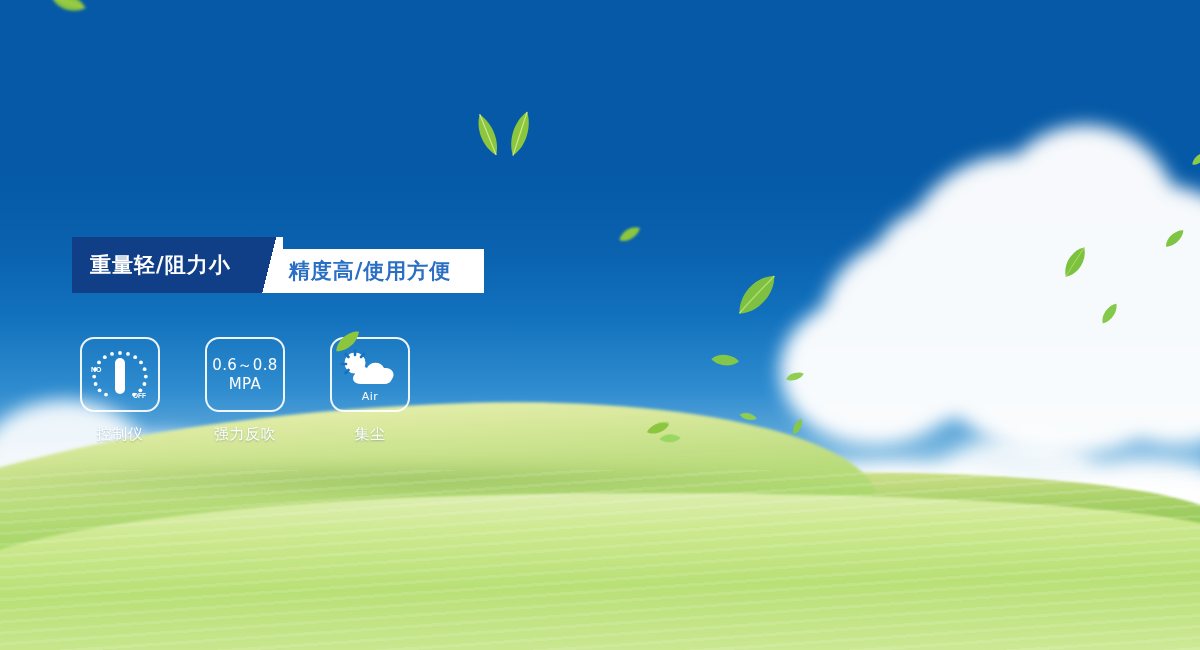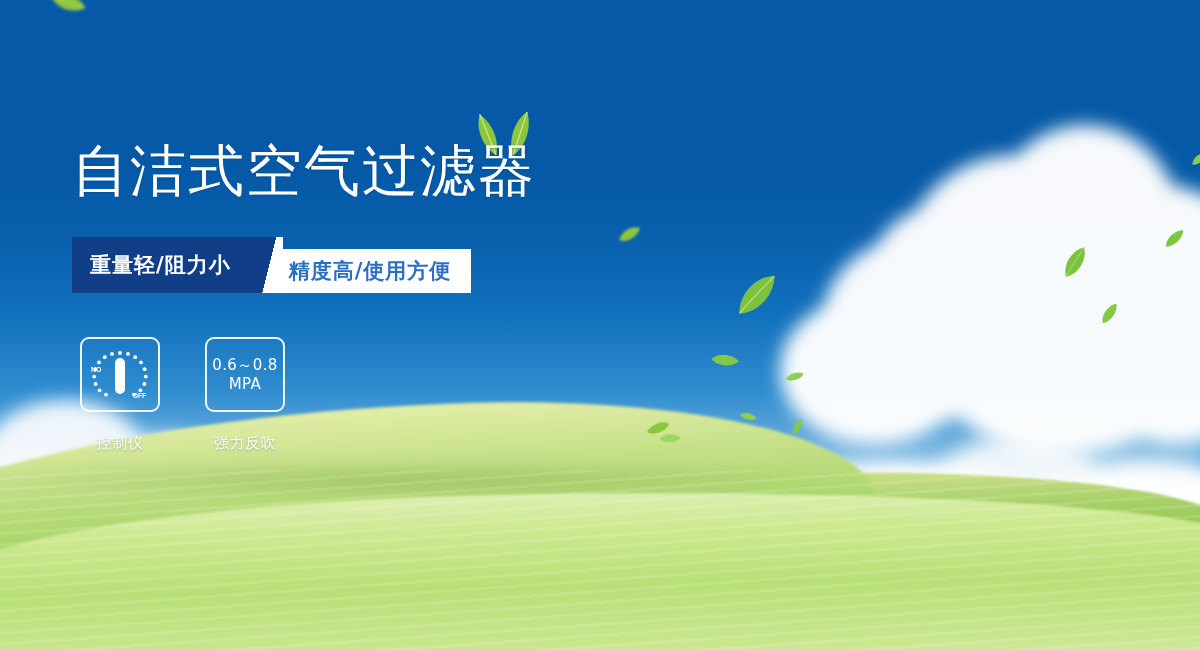--- a/index.html
+++ b/index.html
@@ -96,39 +96,39 @@
     position:absolute;left:72px;top:237px;height:56px;display:flex;align-items:stretch;
   }
   .tag-left{
     background:#103f87;color:#ffffff;display:flex;align-items:center;
     padding:0 26px 0 18px;font-size:21px;letter-spacing:1px;font-weight:600;
     font-family:"DejaVu Sans","Liberation Sans",sans-serif;
   }
   .tag-sep{width:26px;background:linear-gradient(104deg,#103f87 0 48%,#ffffff 48% 100%);}
   .tag-right{
     background:#ffffff;color:#2a6fc4;display:flex;align-items:center;
-    padding:0 20px 0 6px;font-size:21px;letter-spacing:1px;font-weight:600;
+    padding:0 33px 0 6px;font-size:21px;letter-spacing:1px;font-weight:600;
     font-family:"DejaVu Sans","Liberation Sans",sans-serif;
     margin-top:12px;
   }
 
   .features{position:absolute;left:80px;top:337px;display:flex;gap:45px;}
   .feature{width:80px;display:flex;flex-direction:column;align-items:center;}
   .fbox{
-    width:80px;height:75px;border:2px solid rgba(255,255,255,.92);border-radius:9px;
+    width:80px;height:75px;border:2px solid rgba(255,255,255,.92);border-radius:14px;
     display:flex;flex-direction:column;align-items:center;justify-content:center;
     box-sizing:border-box;
   }
   .fbox-txt{
     color:#fff;font-size:15px;line-height:1.25;text-align:center;letter-spacing:.4px;
     font-family:"DejaVu Sans","Liberation Sans",sans-serif;
   }
   .fbox-txt.small{font-size:14.5px;}
   .flabel{
-    margin-top:22px;color:#ffffff;font-size:15px;white-space:nowrap;letter-spacing:.6px;
+    margin-top:13px;color:#ffffff;font-size:15px;white-space:nowrap;letter-spacing:.6px;
     text-shadow:0 1px 2px rgba(0,50,100,.3);
     font-family:"DejaVu Sans","Liberation Sans",sans-serif;
   }
   .feature:nth-child(4) .flabel{font-size:14.5px;}
 </style>
 </head>
 <body>
 
 <div class="banner">
 
@@ -276,21 +276,20 @@
           <path d="M12 1 C12 16 12 32 12 45" stroke="#cde98b" stroke-width="1.2" fill="none"></path>
         </svg>
     </div>
     <div class="leaf" style="left:510px;top:110px;transform:rotate(18deg);">
       <svg width="22" height="48" viewBox="0 0 22 48">
           <path d="M10 1 C19 14 20 34 10 47 C1 35 0 14 10 1 Z" fill="#8cc63e"></path>
           <path d="M10 1 C10 16 10 33 10 47" stroke="#cde98b" stroke-width="1.2" fill="none"></path>
         </svg>
     </div>
 
-    <div class="title">自洁式空气过滤器</div>
 
     <div class="tagline">
       <div class="tag-left">重量轻/阻力小</div>
       <div class="tag-sep"></div>
       <div class="tag-right">精度高/使用方便</div>
     </div>
 
     <div class="features">
 
       <div class="feature">
@@ -326,20 +325,44 @@
       <div class="feature">
         <div class="fbox">
           <div class="fbox-txt">0.6～0.8</div>
           <div class="fbox-txt">MPA</div>
         </div>
         <div class="flabel">强力反吹</div>
       </div>
 
 
 
+      <div class="feature">
+        <div class="fbox" style="position:relative;">
+          <div class="leaf" style="left:-4px;top:-6px;transform:rotate(-32deg) scale(.78);z-index:3;">
+            <svg width="40" height="18" viewBox="0 0 40 18">
+                <path d="M1 11 C10 -2 30 -2 39 5 C30 17 10 18 1 11 Z" fill="#8cc63e"></path>
+              </svg>
+          </div>
+          <svg width="62" height="44" viewBox="0 0 62 44" style="margin-top:2px;">
+            <g fill="#ffffff">
+              <circle cx="16" cy="15" r="10.5"></circle>
+            </g>
+            <g stroke="#1a6fc0" stroke-width="2.6" stroke-linecap="round">
+              <line x1="16" y1="2.5" x2="16" y2="7"></line>
+              <line x1="6.5" y1="6" x2="9.5" y2="9"></line>
+              <line x1="3" y1="16" x2="7" y2="16"></line>
+              <line x1="6.5" y1="25" x2="9.5" y2="22"></line>
+              <line x1="25" y1="6" x2="22" y2="9"></line>
+            </g>
+            <path d="M22 36 C14 36 12 30 16 26 C16 20 23 17 28 20 C31 13 42 13 45 20 C53 19 57 26 53 31 C52 34 49 36 45 36 Z" fill="#ffffff"></path>
+          </svg>
+          <div class="fbox-txt" style="font-size:11px;margin-top:-2px;">Air</div>
+        </div>
+        <div class="flabel">集尘</div>
+      </div>
 
     </div>
 
     <div class="leaf" style="left:638px;top:420px;transform:rotate(-10deg) scale(.6);">
       <svg width="40" height="18" viewBox="0 0 40 18">
           <path d="M1 11 C10 -2 30 -2 39 5 C30 17 10 18 1 11 Z" fill="#8cc63e"></path>
         </svg>
     </div>
 
   </div>

